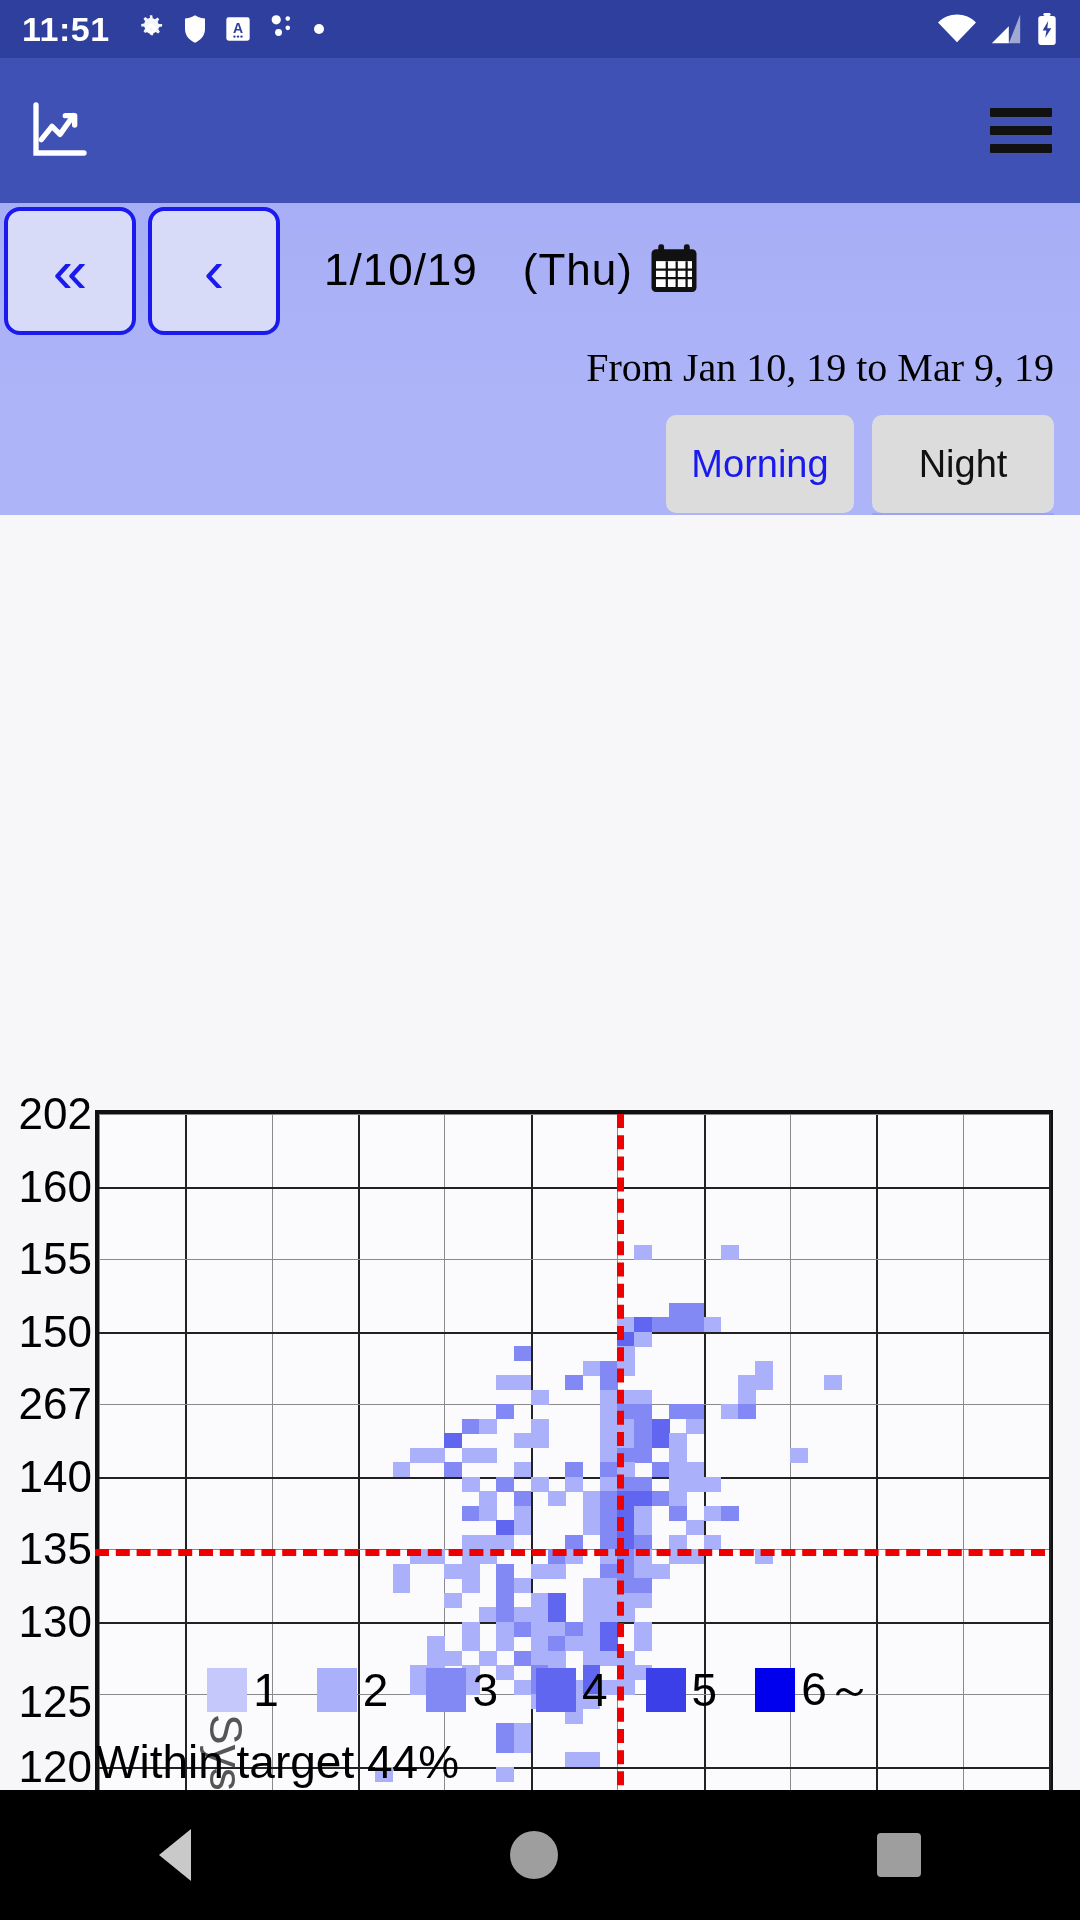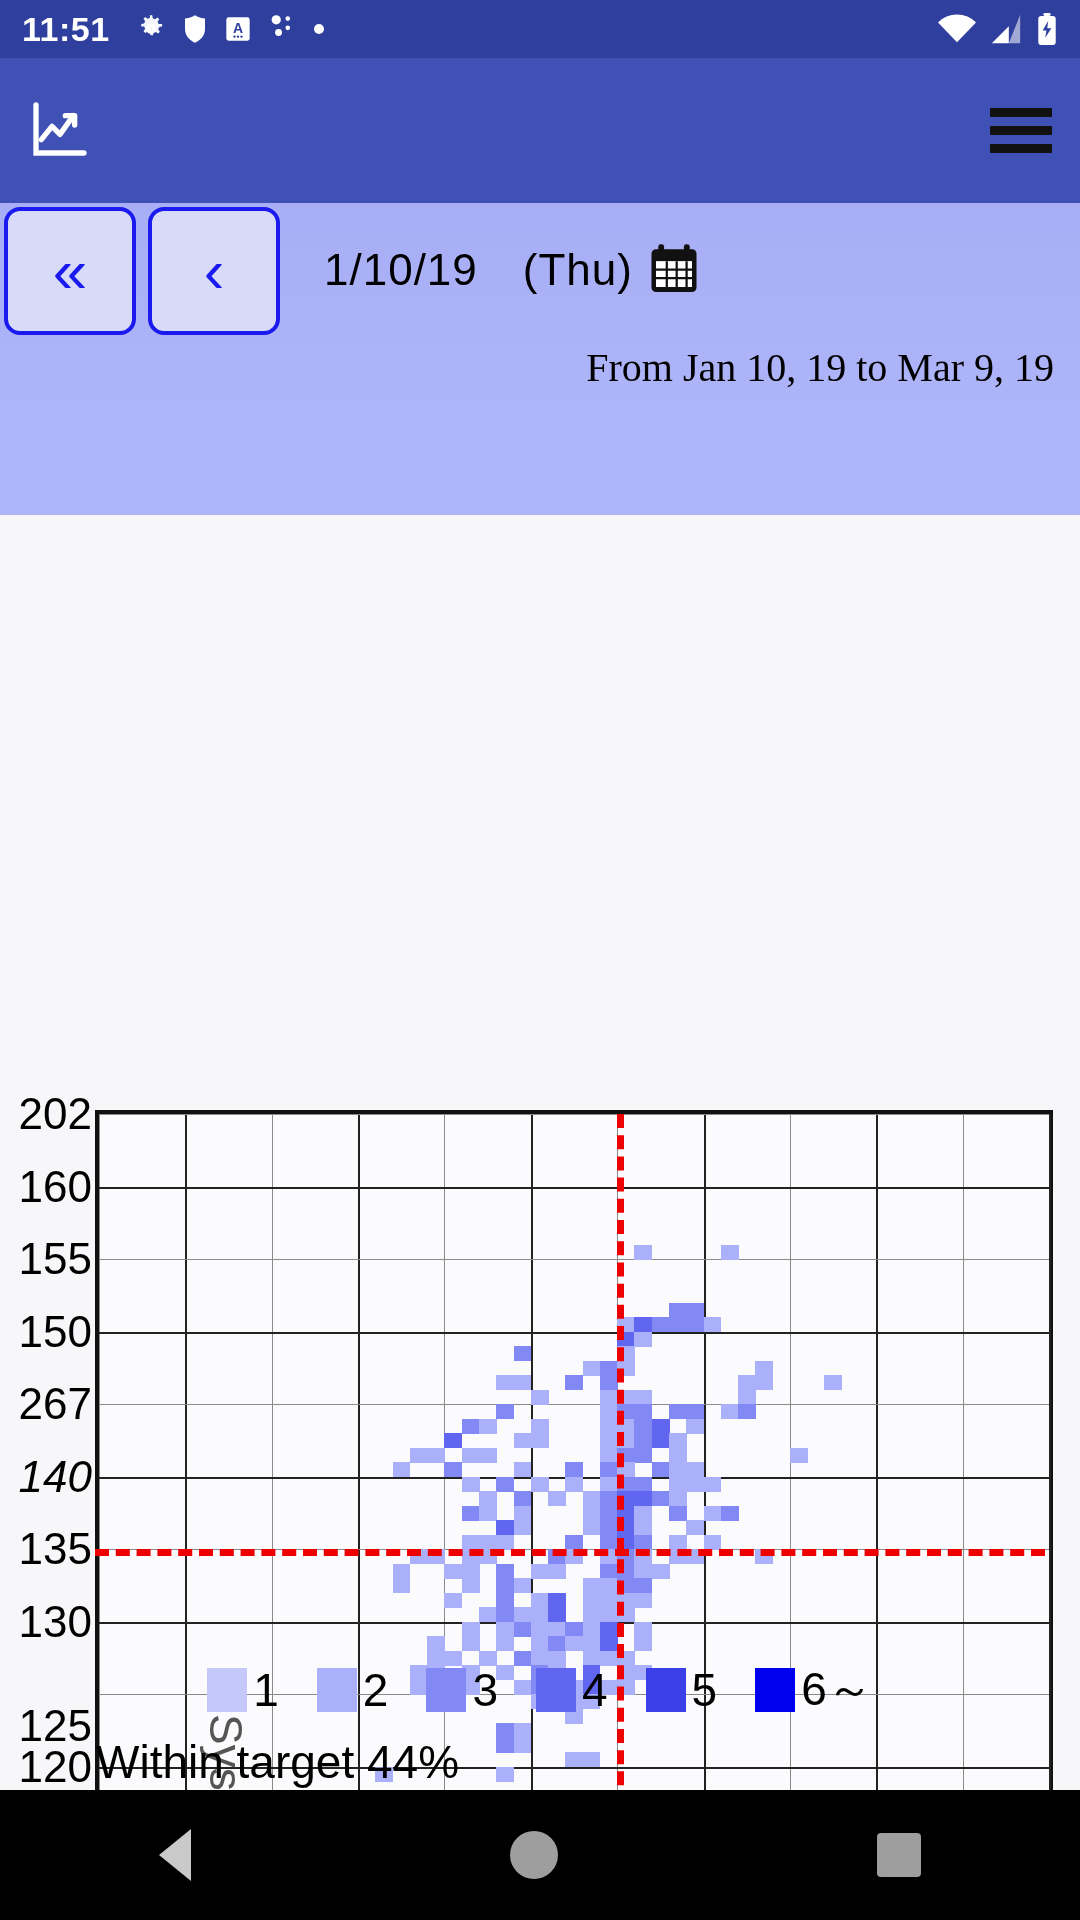--- a/index.html
+++ b/index.html
@@ -216,31 +216,33 @@
       </svg>
     </span>
   </div>
   <div id="range-row">
     <span id="range-text">From Jan 10, 19 to Mar 9, 19</span>
   </div>
 </div>
 
 <div id="filter-row">
   <div class="fspacer"></div>
+  <button class="fbtn" id="btn-morning">Morning</button>
+  <button class="fbtn" id="btn-night">Night</button>
 </div>
 
 <div id="chart-area">
   <div id="ylabels">
       <div class="ylab" style="top: 801.923px;">110</div>
       <div class="ylab" style="top: 729.385px;">115</div>
       <div class="ylab" style="top: 656.846px;">120</div>
-      <div class="ylab" style="top: 616px;">125</div>
+      <div class="ylab" style="top: 592px;">125</div>
       <div class="ylab" style="top: 511.769px;">130</div>
       <div class="ylab" style="top: 439.231px;">135</div>
-      <div class="ylab" style="top: 366.692px; font-style: italic;">140</div>
+      <div class="ylab" style="top: 366.692px;">140</div>
       <div class="ylab" style="top: 294.154px;">267</div>
       <div class="ylab" style="top: 221.615px;">150</div>
       <div class="ylab" style="top: 149.077px;">155</div>
       <div class="ylab" style="top: 76.5385px;">160</div>
       <div class="ylab" style="top: 4px;">202</div>
     </div>
   <div id="plot">
     <div id="plot-inner">
         <div class="gl v" style="left: 0px;"></div>
         <div class="gl v major" style="left: 86.3636px;"></div>

